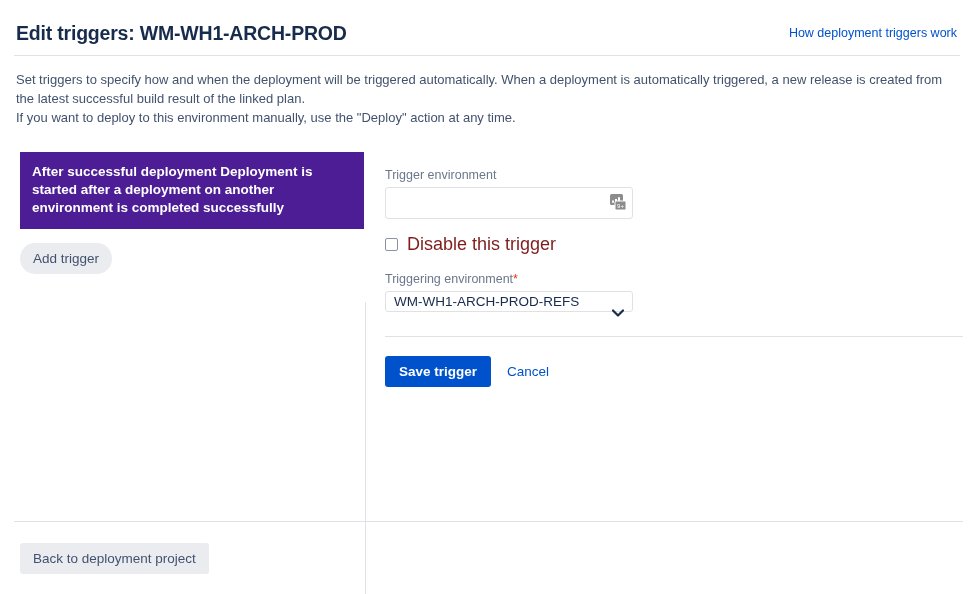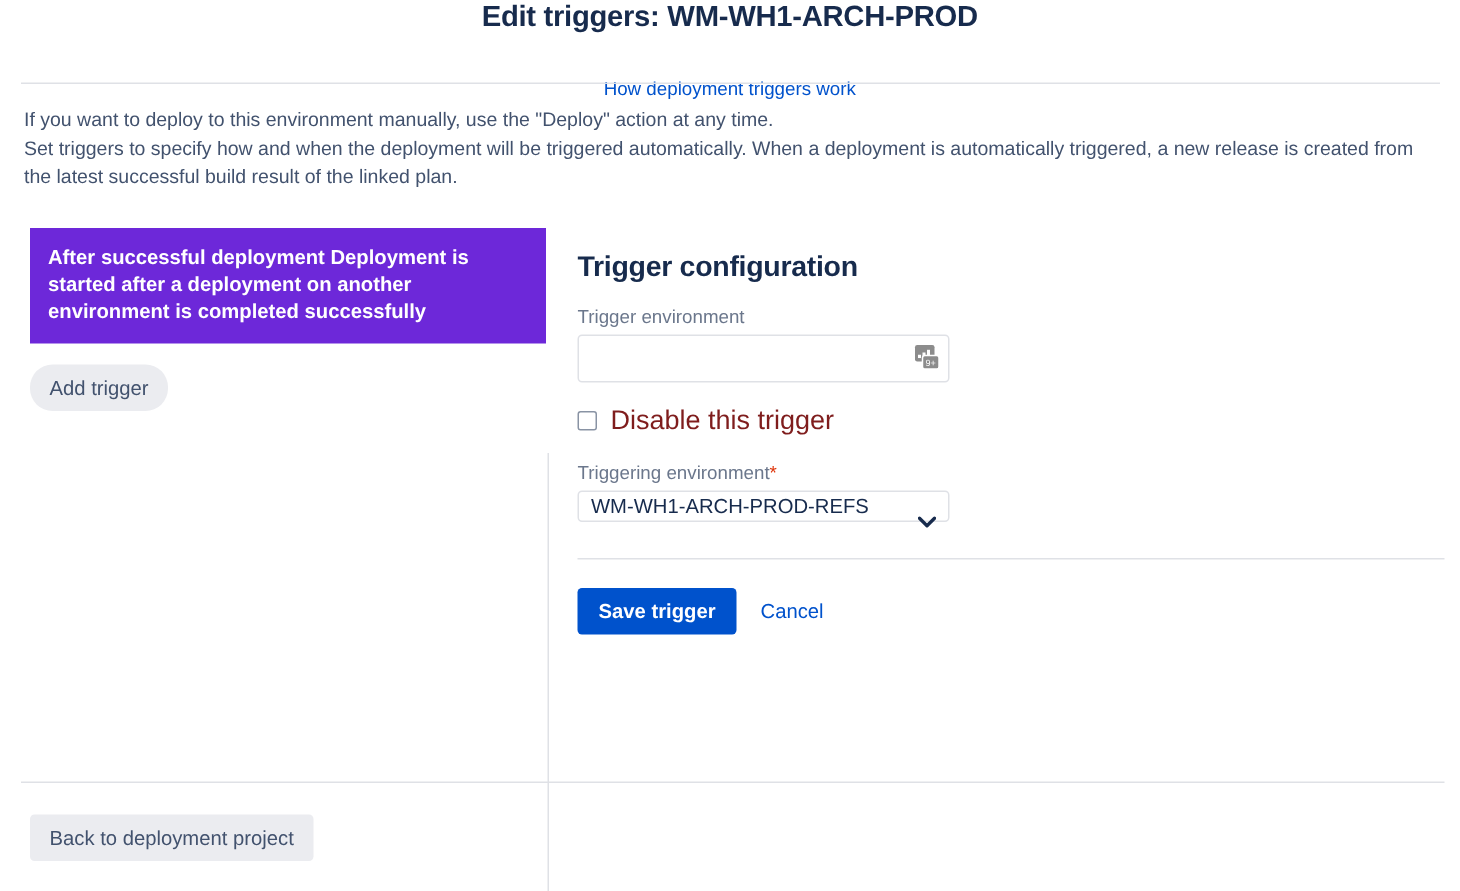--- a/index.html
+++ b/index.html
@@ -24,21 +24,20 @@
   
   .header {
     position: absolute;
     left: 0; top: 0;
     width: 973px;
     height: 66px;
     padding: 0 16px;
     display: flex;
     align-items: center;
     justify-content: space-between;
-    flex-direction: column;
   }
   .page-title {
     font-size: 19.5px;
     font-weight: bold;
     letter-spacing: -0.2px;
     color: #172B4D;
     white-space: nowrap;
   }
   .help-link {
     font-size: 12.5px;
@@ -87,21 +86,21 @@
 
   
   .left-col {
     position: absolute;
     left: 20px;
     top: 2px;
     width: 344px;
   }
   .trigger-card {
     width: 344px;
-    background: #6d28d9;
+    background: #4c1d95;
     color: #ffffff;
     padding: 11px 12px 12px 12px;
     font-size: 13.5px;
     font-weight: bold;
     line-height: 18px;
     cursor: pointer;
   }
   .add-trigger-btn {
     margin-top: 14px;
     display: inline-block;
@@ -262,35 +261,34 @@
 
 <div class="page">
 
   <div class="header">
     <div class="page-title">Edit triggers: WM-WH1-ARCH-PROD</div>
     <a class="help-link" href="#">How deployment triggers work</a>
   </div>
   <div class="rule rule-header"></div>
 
   <div class="description">
+    <p>Set triggers to specify how and when the deployment will be triggered automatically. When a deployment is automatically triggered, a new release is created from the latest successful build result of the linked plan.</p>
     <p>If you want to deploy to this environment manually, use the "Deploy" action at any time.</p>
-    <p>Set triggers to specify how and when the deployment will be triggered automatically. When a deployment is automatically triggered, a new release is created from the latest successful build result of the linked plan.</p>
   </div>
 
   <div class="body-area">
 
     <div class="vdivider"></div>
 
     <div class="left-col">
       <div class="trigger-card">After successful deployment Deployment is started after a deployment on another environment is completed successfully</div>
       <button class="add-trigger-btn">Add trigger</button>
     </div>
 
     <div class="right-col">
-      <h2 class="section-title">Trigger configuration</h2>
 
       <div class="field-label">Trigger environment</div>
       <div class="input-wrap">
         <input class="text-input" type="text" value="" style="">
         <span class="input-badge">
           <svg width="19" height="19" viewBox="0 0 19 19" xmlns="http://www.w3.org/2000/svg">
             <rect x="1" y="1" width="13" height="11" rx="1.5" fill="#8C8C8C"></rect>
             <rect x="3" y="7.5" width="2" height="2.2" fill="#ffffff"></rect>
             <rect x="6" y="6" width="2" height="3.7" fill="#ffffff"></rect>
             <rect x="9" y="4.2" width="2" height="5.5" fill="#ffffff"></rect>

